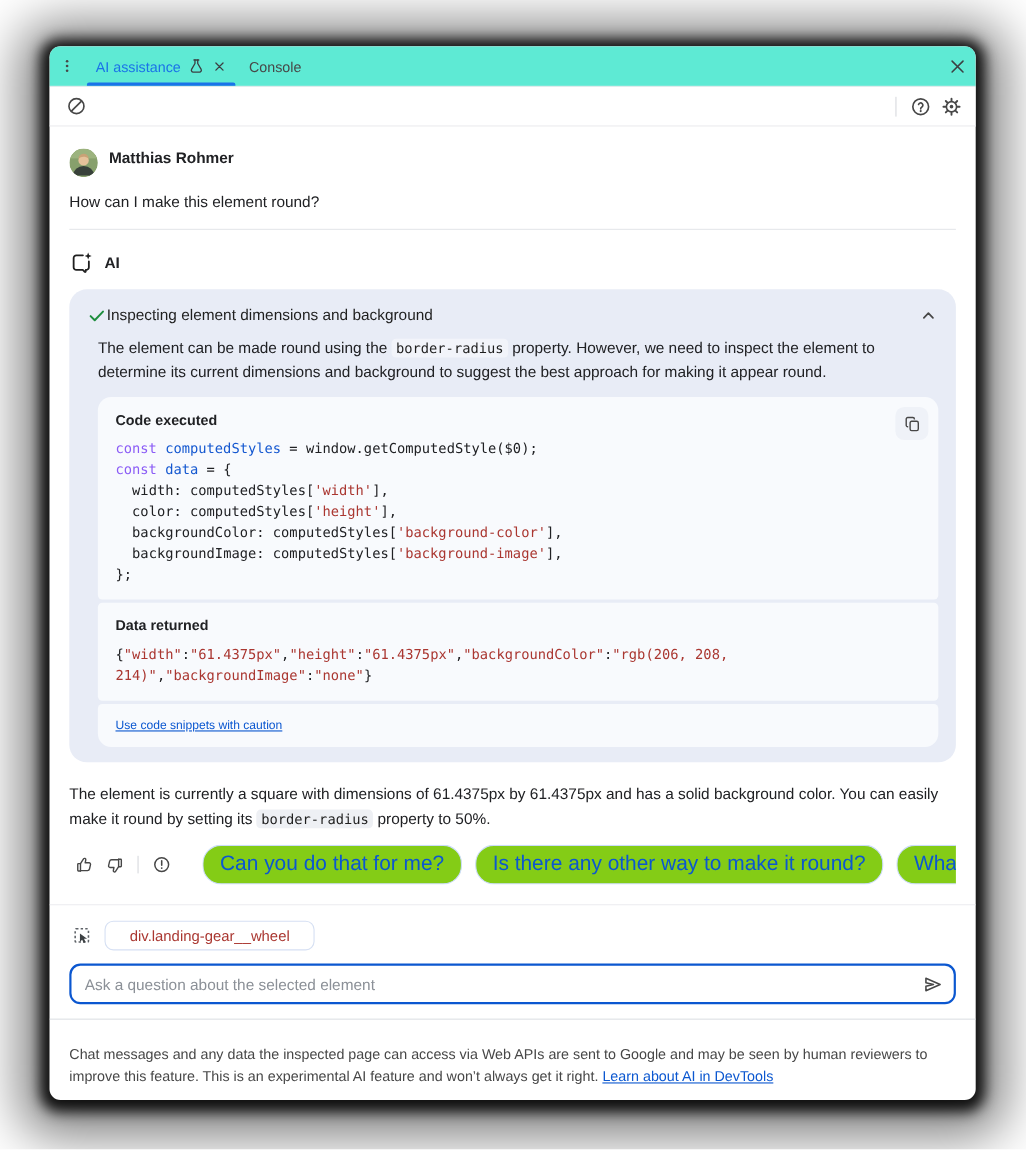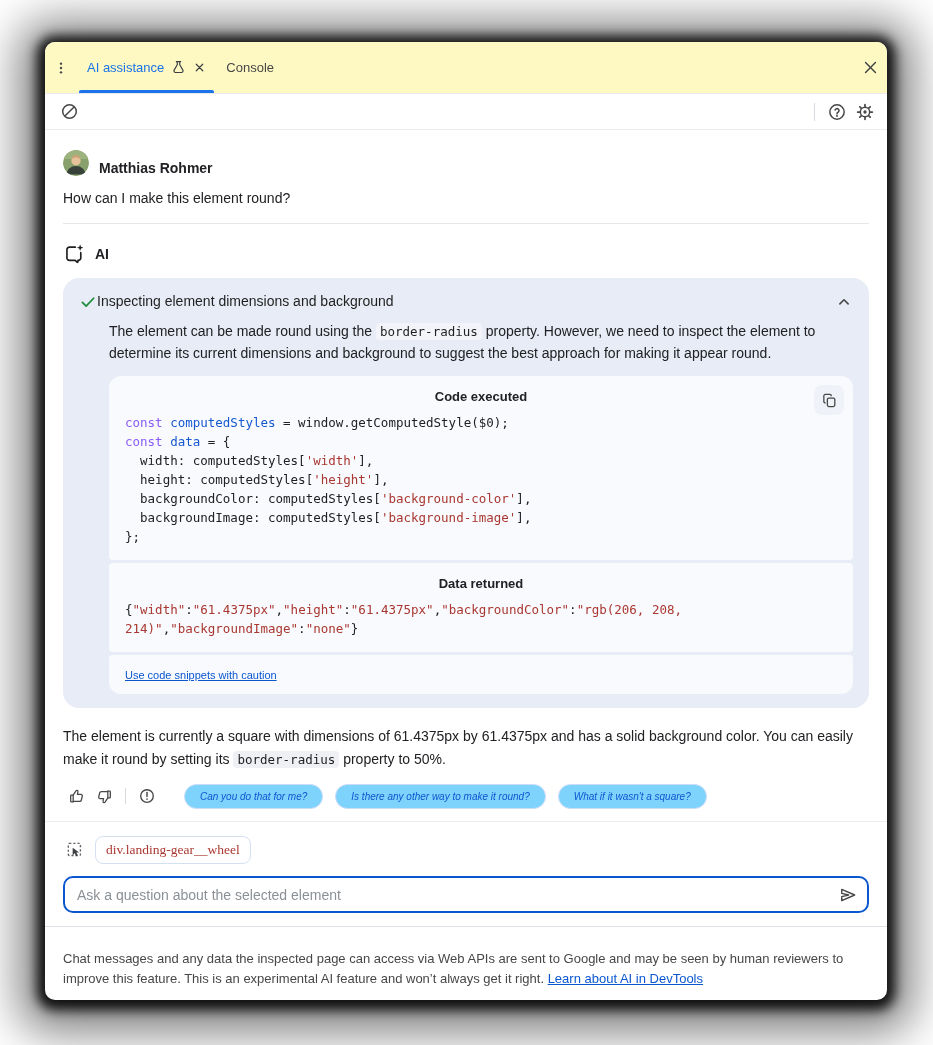--- a/index.html
+++ b/index.html
@@ -8,83 +8,83 @@
   .page { position:relative; width:933px; height:1045px; overflow:hidden; background:#fff; }
 
   .window {
     position:absolute; left:45px; top:42px; width:842px; height:958px;
     background:#fff; border-radius:10px; display:flex; flex-direction:column;
     box-shadow: 0 2px 12px 8px rgba(0,0,0,.88), 0 6px 46px 26px rgba(0,0,0,.5);
     overflow:hidden;
   }
 
   
-  .tabstrip { height:52px; flex:none; background:#fef9c3; display:flex; align-items:stretch; border-bottom:1px solid #e8eaed; }
+  .tabstrip { height:37px; flex:none; background:#5eead4; display:flex; align-items:stretch; border-bottom:1px solid #e8eaed; }
   .kebab { width:32px; display:flex; align-items:center; justify-content:center; cursor:pointer; }
   .tab { position:relative; display:flex; align-items:center; gap:7px; padding:0 10px; font-size:13px; color:#474747; cursor:pointer; }
   .tab.active { color:#1a73e8; }
   .tab.active::after { content:""; position:absolute; left:2px; right:2px; bottom:0; height:3px; background:#1a73e8; border-radius:2px 2px 0 0; }
   .tab .tab-close { display:flex; align-items:center; color:#3c4043; }
   .strip-spacer { flex:1; }
   .panel-close { width:34px; display:flex; align-items:center; justify-content:center; color:#3c4043; cursor:pointer; }
 
   
   .toolbar { height:36px; flex:none; background:#fff; display:flex; align-items:center; padding:0 8px 0 10px; border-bottom:1px solid #ececee; }
   .icon-btn { width:28px; height:28px; display:flex; align-items:center; justify-content:center; border-radius:6px; color:#474747; cursor:pointer; }
   .toolbar-spacer { flex:1; }
   .vdivider { width:1px; height:18px; background:#d7dade; margin:0 8px; }
 
   
   .chat { flex:1; overflow:hidden; padding:18px 18px 0 18px; }
-  .user-row { display:flex; align-items:flex-end; gap:10px; margin-top:2px; }
+  .user-row { display:flex; align-items:flex-start; gap:10px; margin-top:2px; }
   .avatar { width:26px; height:26px; border-radius:50%; overflow:hidden; flex:none; }
   .user-name { font-weight:700; font-size:14px; }
   .question { margin-top:14px; font-size:14px; }
   .chat-divider { border:none; border-top:1px solid #e5e7ea; margin:17px 0 19px; }
 
   .ai-row { display:flex; align-items:center; gap:10px; margin-bottom:13px; }
   .ai-label { font-weight:700; font-size:14px; }
 
   .step-card { background:#e8ecf6; border-radius:16px; padding:13px 14px 14px; }
   .step-header { display:flex; padding:2px 2px 0; cursor:pointer; }
   .step-title { font-size:14px; color:#1f1f1f; }
   .step-chevron { margin-left:auto; color:#474747; display:flex; }
-  .step-body { margin-left:32px; margin-right:2px; }
+  .step-body { margin-left:12px; margin-right:2px; }
   .step-desc { font-size:14px; line-height:1.58; margin:9px 2px 12px 0; }
 
   .panels { display:flex; flex-direction:column; gap:3px; }
   .panel { background:#f8fafd; padding:13px 16px 14px; }
   .panel.first { border-radius:12px 12px 4px 4px; position:relative; }
   .panel.mid { border-radius:4px; }
   .panel.last { border-radius:4px 4px 12px 12px; padding:10px 16px 11px; }
-  .panel-heading { font-size:13px; font-weight:700;text-align:center; }
+  .panel-heading { font-size:13px; font-weight:700; }
   .code-pre { margin-top:9px; font-family:"DejaVu Sans Mono","Liberation Mono",monospace; font-size:12.5px; line-height:1.52; white-space:pre-wrap; color:#202124; }
   .tok-kw { color:#8b5cf6; }
   .tok-var { color:#1558d0; }
   .tok-str { color:#aa3731; }
   .copy-btn { position:absolute; top:9px; right:9px; width:30px; height:30px; border:none; background:#eff2f8; border-radius:8px; display:flex; align-items:center; justify-content:center; color:#474747; cursor:pointer; }
   .caution-link { font-size:11px; color:#0b57d0; text-decoration:underline; }
 
   .inline-code { font-family:"DejaVu Sans Mono","Liberation Mono",monospace; font-size:12.5px; background:#eef0f4; border-radius:4px; padding:1px 4px; color:#1f1f1f; }
   .step-card .inline-code { background:#f2f4fa; }
 
   .answer { margin-top:17px; font-size:14px; line-height:1.6; }
 
   .feedback-row { display:flex; align-items:center; margin-top:13px; }
   .fb-icons { display:flex; align-items:center; gap:2px; flex:none; }
   .fb-btn { width:26px; height:26px; display:flex; align-items:center; justify-content:center; border-radius:50%; color:#474747; cursor:pointer; background:none; border:none; }
   .fb-divider { width:1px; height:16px; background:#d7dade; margin:0 6px; }
   .chips { display:flex; gap:12px; margin-left:24px; flex:1; min-width:0; overflow:hidden; }
-  .chip { flex:none; white-space:nowrap; border:1px solid #cbdcf8; background:#7dd3fc; color:#0b57d0; font-size:10px; padding:6px 15px; border-radius:17px; cursor:pointer;font-style:italic; }
+  .chip { flex:none; white-space:nowrap; border:1px solid #cbdcf8; background:#84cc16; color:#0b57d0; font-size:19px; padding:6px 15px; border-radius:17px; cursor:pointer; }
 
   
   .composer { flex:none; padding:10px 18px 13px; border-top:1px solid #ededf0; }
   .context-row { display:flex; align-items:center; gap:10px; margin:4px 0 12px 2px; }
   .inspect-ico { color:#5f6368; display:flex; }
-  .element-chip { border:1px solid #d6e0f3; border-radius:8px; padding:5px 10px; font-size:13.5px; color:#aa3731; cursor:pointer; background:#fff;font-family:Liberation Serif, serif; }
+  .element-chip { border:1px solid #d6e0f3; border-radius:8px; padding:5px 22px; font-size:13.5px; color:#aa3731; cursor:pointer; background:#fff; }
   .input-row { position:relative; }
   .prompt-input { width:100%; height:37px; border:2px solid #0b57d0; border-radius:10px; padding:0 44px 0 12px; font-size:14px; font-family:inherit; color:#202124; outline:none; background:#fff; }
   .prompt-input::placeholder { color:#8b9097; }
   .send-btn { position:absolute; right:6px; top:50%; transform:translateY(-50%); width:30px; height:30px; border:none; background:none; display:flex; align-items:center; justify-content:center; color:#474747; cursor:pointer; }
 
   
   .disclaimer { flex:none; border-top:1px solid #dde0e4; padding:22px 18px 12px; font-size:13px; line-height:1.5; color:#474747; }
   .disclaimer a { color:#0b57d0; text-decoration:underline; cursor:pointer; }
 
   svg { display:block; }
@@ -213,21 +213,21 @@
               <div class="panel-heading">Code executed</div>
               <button class="copy-btn">
                 <svg width="17" height="17" viewBox="0 0 24 24" fill="none" stroke="#474747" stroke-width="1.8" stroke-linejoin="round">
                   <rect x="9" y="8.5" width="10.5" height="12" rx="2"></rect>
                   <path d="M6.5 15.5H6a2 2 0 0 1-2-2v-8a2 2 0 0 1 2-2h6.5a2 2 0 0 1 2 2v.5"></path>
                 </svg>
               </button>
               <pre class="code-pre"><span class="tok-kw">const </span><span class="tok-var">computedStyles</span><span> = window.getComputedStyle($0);</span>
 <span class="tok-kw">const </span><span class="tok-var">data</span><span> = {</span>
 <span>  width: computedStyles[</span><span class="tok-str">'width'</span><span>],</span>
-<span>  height: computedStyles[</span><span class="tok-str">'height'</span><span>],</span>
+<span>  color: computedStyles[</span><span class="tok-str">'height'</span><span>],</span>
 <span>  backgroundColor: computedStyles[</span><span class="tok-str">'background-color'</span><span>],</span>
 <span>  backgroundImage: computedStyles[</span><span class="tok-str">'background-image'</span><span>],</span>
 <span>};</span></pre>
             </div>
 
             <div class="panel mid">
               <div class="panel-heading">Data returned</div>
               <pre class="code-pre"><span>{</span><span class="tok-str">"width"</span><span>:</span><span class="tok-str">"61.4375px"</span><span>,</span><span class="tok-str">"height"</span><span>:</span><span class="tok-str">"61.4375px"</span><span>,</span><span class="tok-str">"backgroundColor"</span><span>:</span><span class="tok-str">"rgb(206, 208, 214)"</span><span>,</span><span class="tok-str">"backgroundImage"</span><span>:</span><span class="tok-str">"none"</span><span>}</span></pre>
             </div>
 

